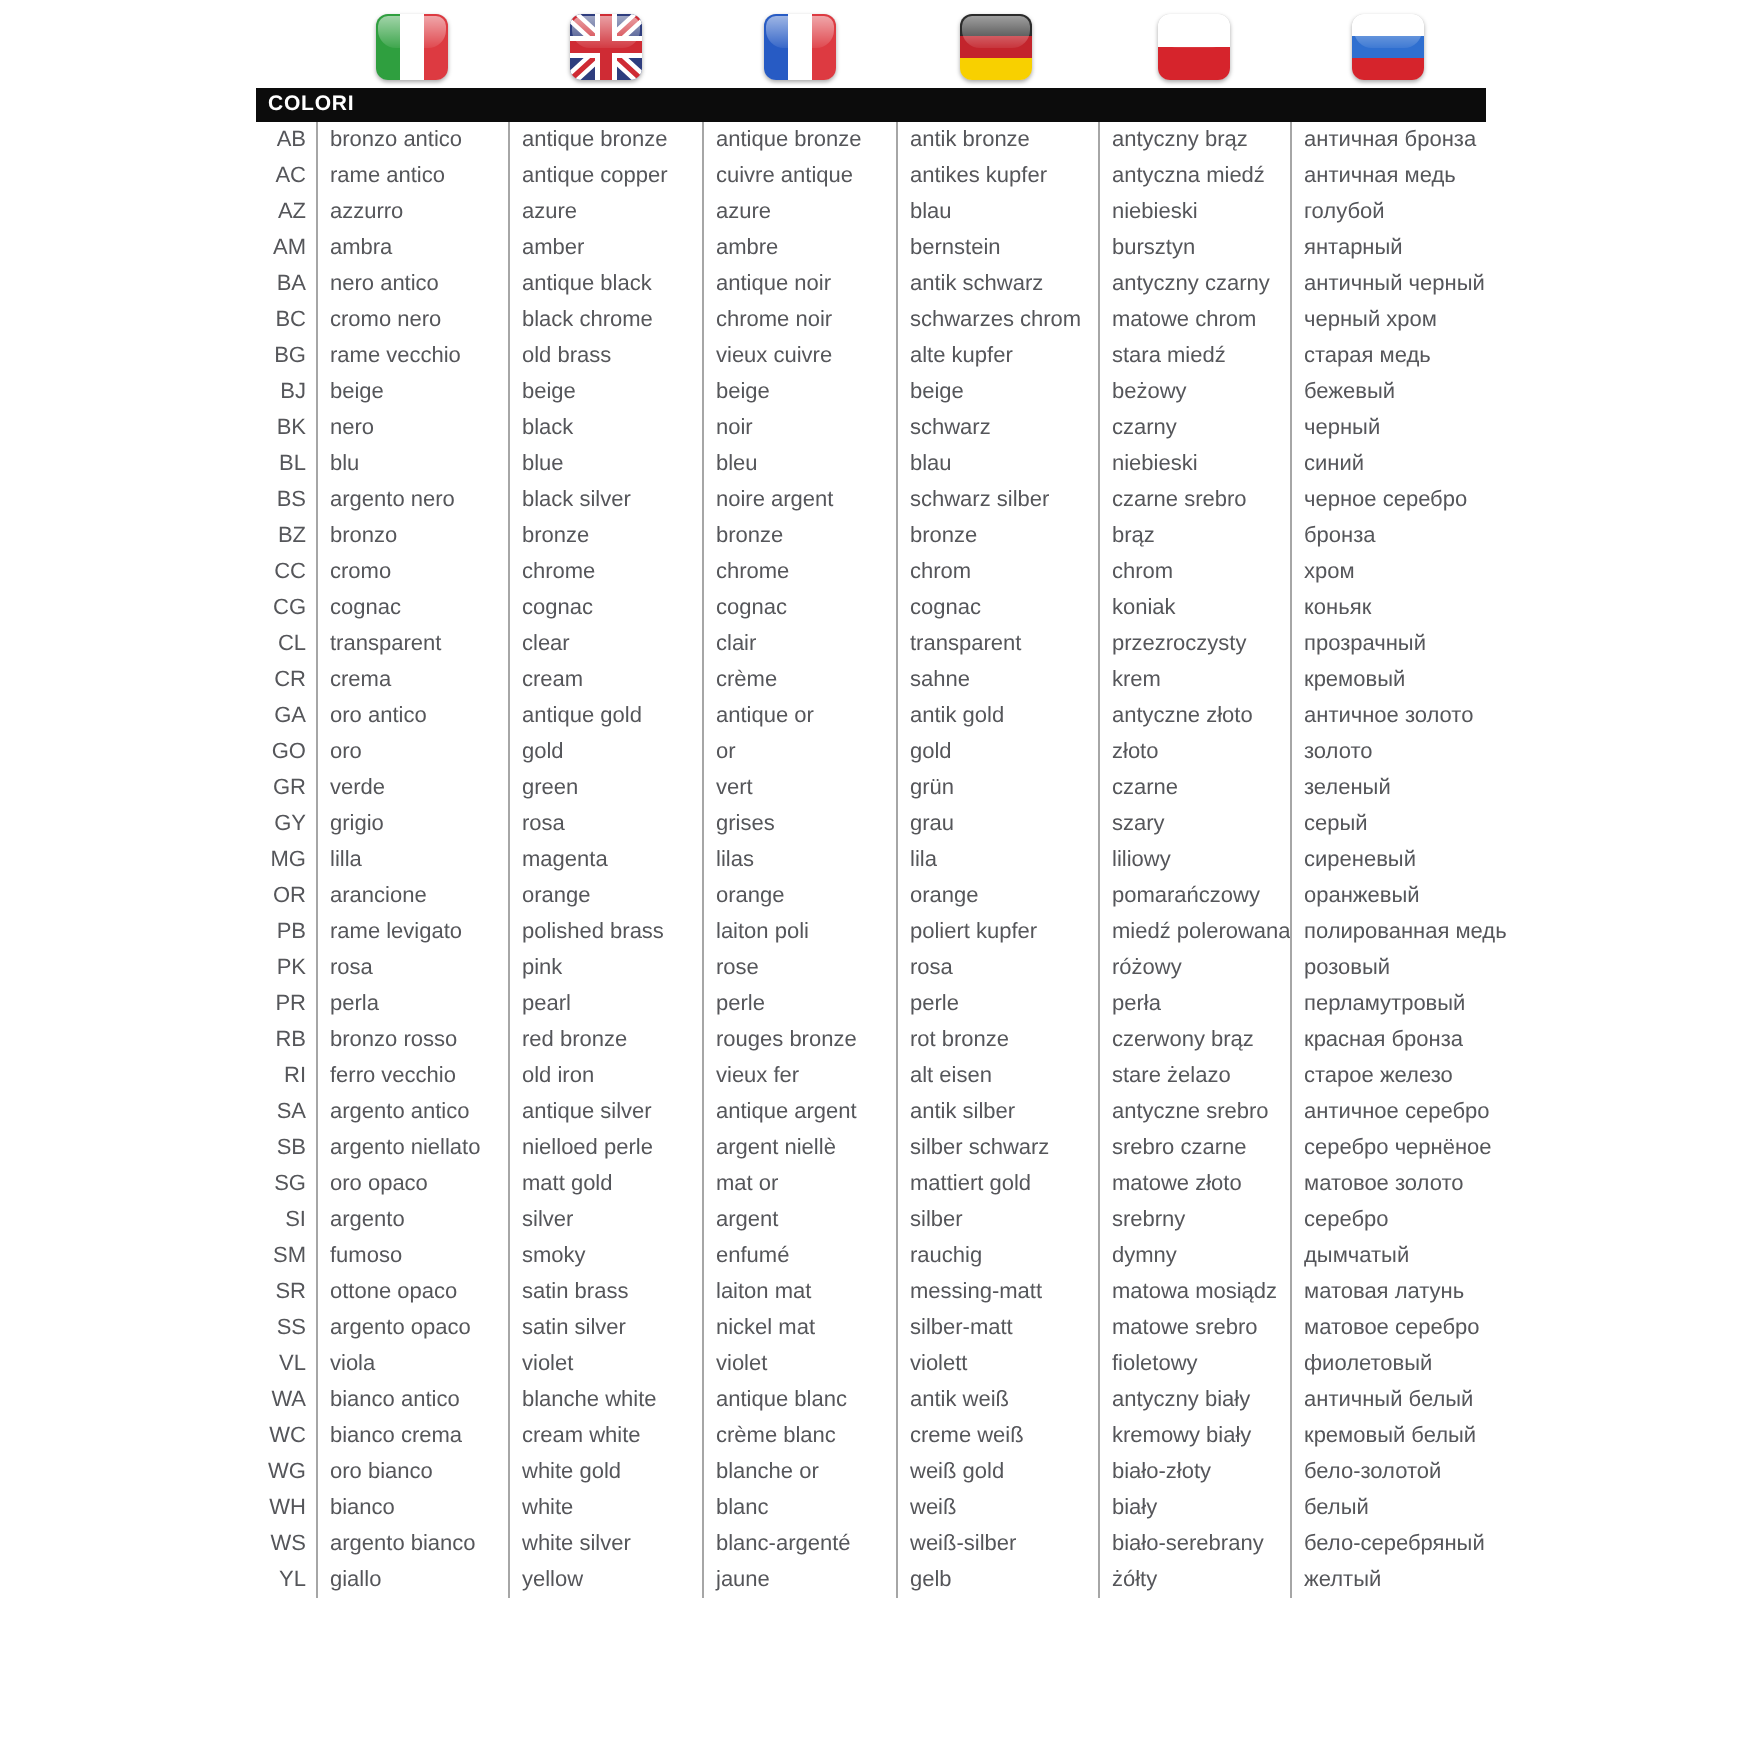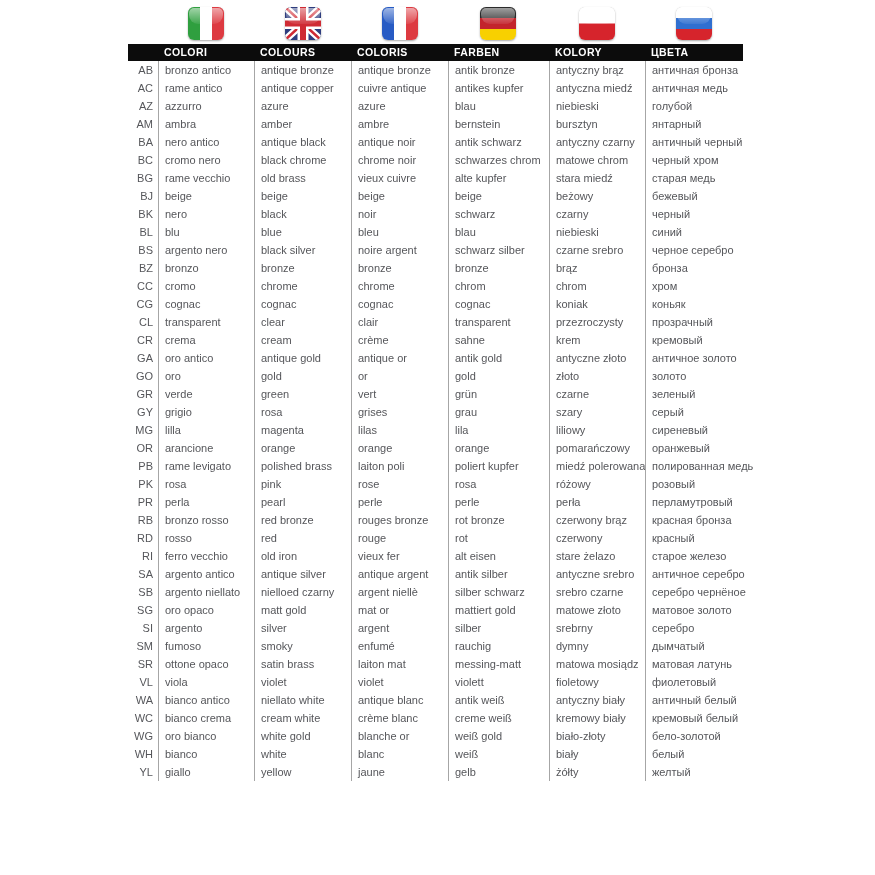--- a/index.html
+++ b/index.html
@@ -12,21 +12,21 @@
   .flag svg{display:block;width:100%;height:100%;}
   .gloss{position:absolute;left:1px;right:1px;top:1px;height:16px;
          border-radius:5px 5px 9px 9px;
          background:linear-gradient(rgba(255,255,255,.55),rgba(255,255,255,.08));}
   .f-it{left:188px}.f-uk{left:285px}.f-fr{left:382px}
   .f-de{left:480px}.f-pl{left:579px}.f-ru{left:676px}
 
   
   .table{position:absolute;left:128px;top:44px;width:615px;}
   .head-bar{display:flex;height:17px;background:#0c0c0c;color:#ffffff;
-            font-size:10.5px;font-weight:bold;line-height:17px;letter-spacing:.4px;}
+            font-size:10.5px;font-weight:bold;line-height:17px;letter-spacing:.4px;flex-direction:column;}
   .hc{box-sizing:border-box;padding-left:6px;white-space:nowrap;}
   .w0{width:30px}.w1{width:96px}.w2{width:97px}.w3{width:97px}
   .w4{width:101px}.w5{width:96px}.w6{width:98px}
   .trow{display:flex;height:18px;line-height:18px;font-size:11px;color:#55565a;}
   .cell{box-sizing:border-box;padding-left:6px;border-left:1px solid #a6a6a6;white-space:nowrap;}
   .cell.code{border-left:none;text-align:right;padding-left:0;padding-right:5px;}
 </style>
 </head>
 <body>
 
@@ -356,29 +356,20 @@
     <div class="trow">
       <div class="cell code w0">RB</div>
       <div class="cell w1">bronzo rosso</div>
       <div class="cell w2">red bronze</div>
       <div class="cell w3">rouges bronze</div>
       <div class="cell w4">rot bronze</div>
       <div class="cell w5">czerwony brąz</div>
       <div class="cell w6">красная бронза</div>
     </div>
 
-    <div class="trow">
-      <div class="cell code w0">RD</div>
-      <div class="cell w1">rosso</div>
-      <div class="cell w2">red</div>
-      <div class="cell w3">rouge</div>
-      <div class="cell w4">rot</div>
-      <div class="cell w5">czerwony</div>
-      <div class="cell w6">красный</div>
-    </div>
 
     <div class="trow">
       <div class="cell code w0">RI</div>
       <div class="cell w1">ferro vecchio</div>
       <div class="cell w2">old iron</div>
       <div class="cell w3">vieux fer</div>
       <div class="cell w4">alt eisen</div>
       <div class="cell w5">stare żelazo</div>
       <div class="cell w6">старое железо</div>
     </div>
@@ -389,21 +380,21 @@
       <div class="cell w2">antique silver</div>
       <div class="cell w3">antique argent</div>
       <div class="cell w4">antik silber</div>
       <div class="cell w5">antyczne srebro</div>
       <div class="cell w6">античное серебро</div>
     </div>
 
     <div class="trow">
       <div class="cell code w0">SB</div>
       <div class="cell w1">argento niellato</div>
-      <div class="cell w2">nielloed czarny</div>
+      <div class="cell w2">nielloed perle</div>
       <div class="cell w3">argent niellè</div>
       <div class="cell w4">silber schwarz</div>
       <div class="cell w5">srebro czarne</div>
       <div class="cell w6">серебро чернёное</div>
     </div>
 
     <div class="trow">
       <div class="cell code w0">SG</div>
       <div class="cell w1">oro opaco</div>
       <div class="cell w2">matt gold</div>
@@ -436,35 +427,44 @@
     <div class="trow">
       <div class="cell code w0">SR</div>
       <div class="cell w1">ottone opaco</div>
       <div class="cell w2">satin brass</div>
       <div class="cell w3">laiton mat</div>
       <div class="cell w4">messing-matt</div>
       <div class="cell w5">matowa mosiądz</div>
       <div class="cell w6">матовая латунь</div>
     </div>
 
+    <div class="trow">
+      <div class="cell code w0">SS</div>
+      <div class="cell w1">argento opaco</div>
+      <div class="cell w2">satin silver</div>
+      <div class="cell w3">nickel mat</div>
+      <div class="cell w4">silber-matt</div>
+      <div class="cell w5">matowe srebro</div>
+      <div class="cell w6">матовое серебро</div>
+    </div>
 
     <div class="trow">
       <div class="cell code w0">VL</div>
       <div class="cell w1">viola</div>
       <div class="cell w2">violet</div>
       <div class="cell w3">violet</div>
       <div class="cell w4">violett</div>
       <div class="cell w5">fioletowy</div>
       <div class="cell w6">фиолетовый</div>
     </div>
 
     <div class="trow">
       <div class="cell code w0">WA</div>
       <div class="cell w1">bianco antico</div>
-      <div class="cell w2">niellato white</div>
+      <div class="cell w2">blanche white</div>
       <div class="cell w3">antique blanc</div>
       <div class="cell w4">antik weiß</div>
       <div class="cell w5">antyczny biały</div>
       <div class="cell w6">античный белый</div>
     </div>
 
     <div class="trow">
       <div class="cell code w0">WC</div>
       <div class="cell w1">bianco crema</div>
       <div class="cell w2">cream white</div>
@@ -487,20 +487,29 @@
     <div class="trow">
       <div class="cell code w0">WH</div>
       <div class="cell w1">bianco</div>
       <div class="cell w2">white</div>
       <div class="cell w3">blanc</div>
       <div class="cell w4">weiß</div>
       <div class="cell w5">biały</div>
       <div class="cell w6">белый</div>
     </div>
 
+    <div class="trow">
+      <div class="cell code w0">WS</div>
+      <div class="cell w1">argento bianco</div>
+      <div class="cell w2">white silver</div>
+      <div class="cell w3">blanc-argenté</div>
+      <div class="cell w4">weiß-silber</div>
+      <div class="cell w5">biało-serebrany</div>
+      <div class="cell w6">бело-серебряный</div>
+    </div>
 
     <div class="trow">
       <div class="cell code w0">YL</div>
       <div class="cell w1">giallo</div>
       <div class="cell w2">yellow</div>
       <div class="cell w3">jaune</div>
       <div class="cell w4">gelb</div>
       <div class="cell w5">żółty</div>
       <div class="cell w6">желтый</div>
     </div>

